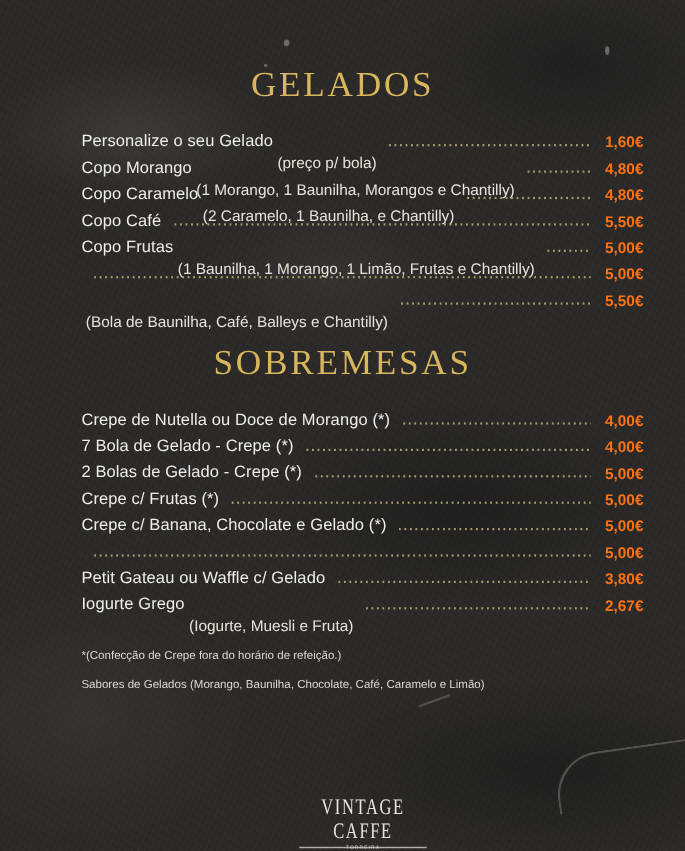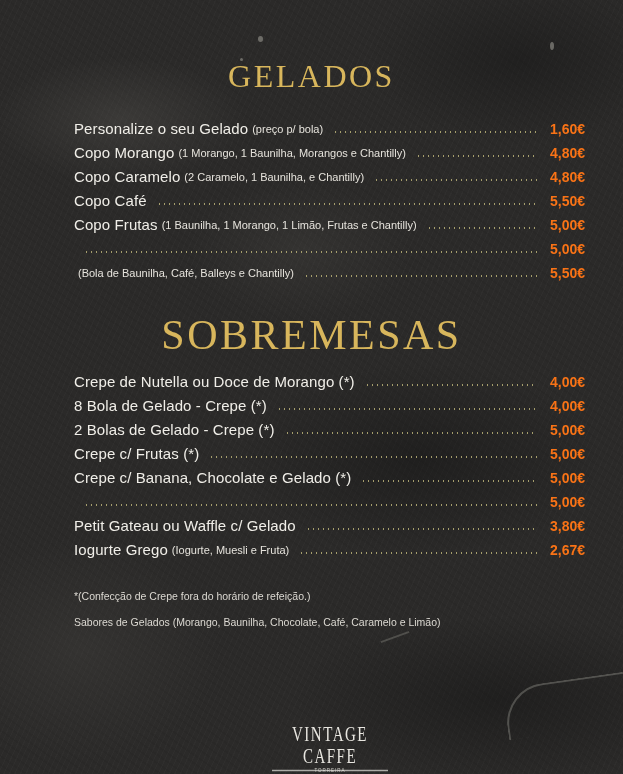--- a/index.html
+++ b/index.html
@@ -24,31 +24,31 @@
     .crack.c2 { left: 380px; top: 636px; width: 30px; height: 2px; background: rgba(170,168,160,0.3); transform: rotate(-20deg); }
     .speck { position: absolute; border-radius: 50%; background: rgba(190,188,180,0.45); }
 
     .section-title {
       position: absolute; left: 0; width: 623px; text-align: center;
       font-family: "Liberation Serif", "DejaVu Serif", serif;
       color: #d8b65c; letter-spacing: 2.5px; font-weight: normal;
       margin: 0;
     }
     #title-gelados { top: 58px; font-size: 32px; }
-    #title-sobremesas { top: 311px; font-size: 42px; }
+    #title-sobremesas { top: 311px; font-size: 32px; }
 
     .menu-list { position: absolute; left: 74px; width: 511px; margin: 0; padding: 0; list-style: none; }
     #list-gelados { top: 117px; }
     #list-sobremesas { top: 370px; }
     .menu-item {
       display: flex; align-items: flex-start; height: 24px; line-height: 24px;
       white-space: nowrap;
     }
     .item-name { font-size: 15px; color: #f0eee8; letter-spacing: 0.1px; }
-    .item-desc { font-size: 11px; color: #e6e3dc; margin-left: 4px; }
+    .item-desc { font-size: 14px; color: #e6e3dc; margin-left: 4px; margin-top: 19px; }
     .leader {
       flex: 1; margin: 0 8px 0 10px; height: 2px; align-self: center; margin-top: 6px;
       background-image: radial-gradient(circle, #b3ab74 0.9px, transparent 1.1px);
       background-size: 5px 2px; background-repeat: repeat-x;
       opacity: 0.9;
     }
     .item-price { font-size: 14px; color: #f97316; min-width: 40px; text-align: right; font-weight: bold; }
 
     .notes { position: absolute; left: 74px; top: 590px; font-size: 10.5px; color: #dcd9d2; }
     .note { margin: 0 0 14px 0; line-height: 12px; }
@@ -117,21 +117,21 @@
 <h1 id="title-sobremesas" class="section-title">SOBREMESAS</h1>
 
 <ul id="list-sobremesas" class="menu-list">
   <li class="menu-item">
     <span class="item-name">Crepe de Nutella ou Doce de Morango (*)</span>
 
     <span class="leader"></span>
     <span class="item-price">4,00€</span>
   </li>
   <li class="menu-item">
-    <span class="item-name">8 Bola de Gelado - Crepe (*)</span>
+    <span class="item-name">7 Bola de Gelado - Crepe (*)</span>
 
     <span class="leader"></span>
     <span class="item-price">4,00€</span>
   </li>
   <li class="menu-item">
     <span class="item-name">2 Bolas de Gelado - Crepe (*)</span>
 
     <span class="leader"></span>
     <span class="item-price">5,00€</span>
   </li>

